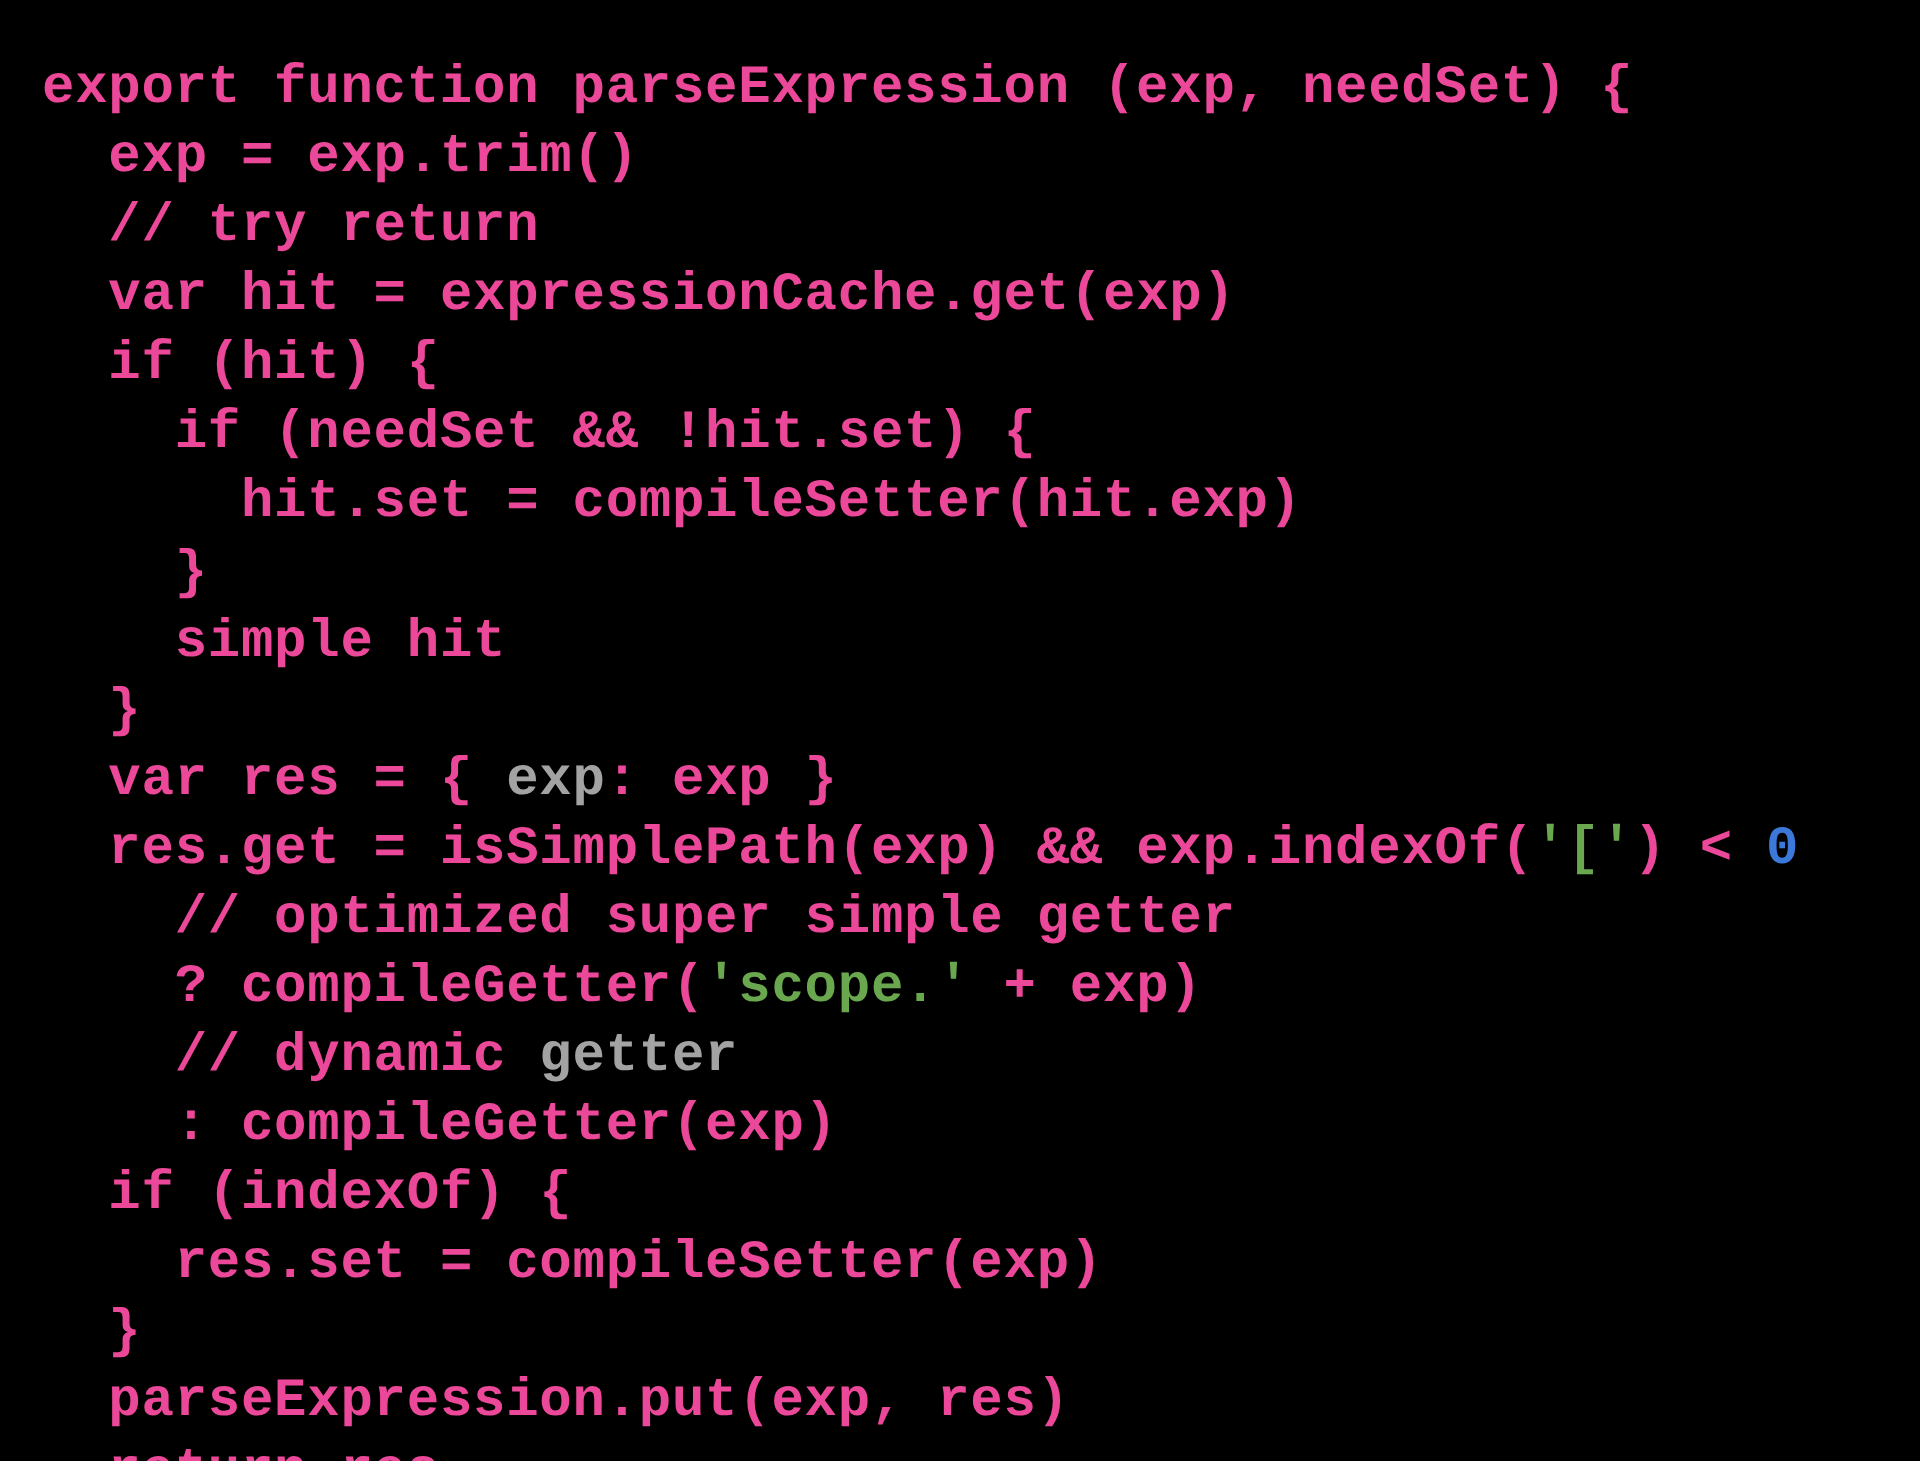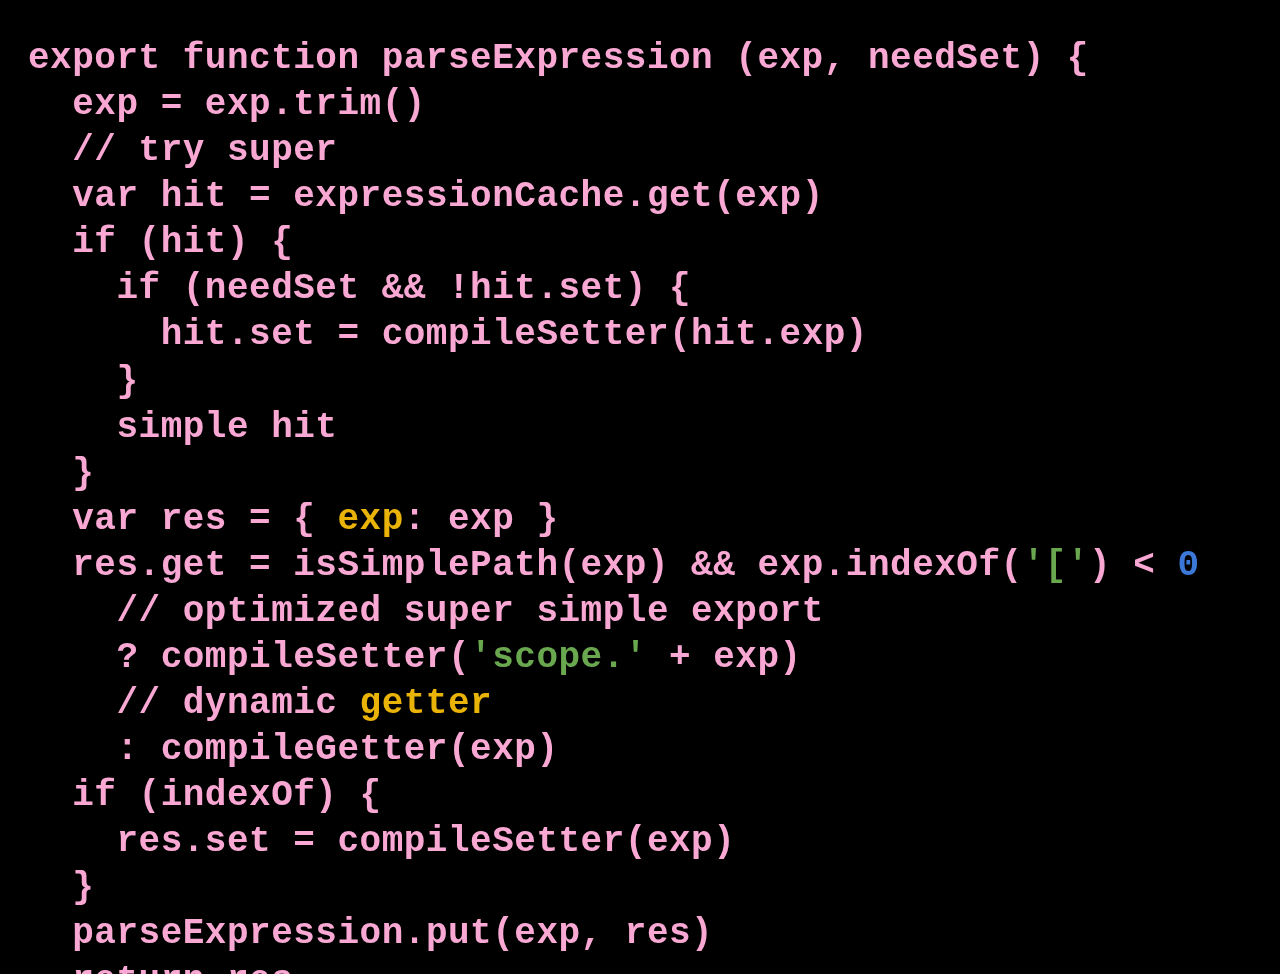--- a/index.html
+++ b/index.html
@@ -14,42 +14,42 @@
     margin: 0;
     padding: 36px 28px;
     font-family: "Courier New", Courier, monospace;
     font-size: 36px;
     line-height: 1.28;
     font-weight: bold;
     color: #f0f0f0;
     white-space: pre;
     letter-spacing: 0.5px;
   }
-  .tok-default { color: #f9a8d4; }
-  .tok-highlight { color: #eab308; } 
+  .tok-default { color: #ec4899; }
+  .tok-highlight { color: #a3a3a3; } 
   .tok-string { color: #6aa84f; }    
   .tok-number { color: #3b78d8; }    
 </style>
 </head>
 <body>
 
 <pre class="code"><span><span class="tok-default">export function parseExpression (exp, needSet) {</span></span>
 <span>  <span class="tok-default">exp = exp.trim()</span></span>
-<span>  <span class="tok-default">// try super</span></span>
+<span>  <span class="tok-default">// try return</span></span>
 <span>  <span class="tok-default">var hit = expressionCache.get(exp)</span></span>
 <span>  <span class="tok-default">if (hit) {</span></span>
 <span>    <span class="tok-default">if (needSet &amp;&amp; !hit.set) {</span></span>
 <span>      <span class="tok-default">hit.set = compileSetter(hit.exp)</span></span>
 <span>    <span class="tok-default">}</span></span>
 <span>    <span class="tok-default">simple hit</span></span>
 <span>  <span class="tok-default">}</span></span>
 <span>  <span class="tok-default">var res = { </span><span class="tok-highlight">exp</span><span class="tok-default">: exp }</span></span>
 <span>  <span class="tok-default">res.get = isSimplePath(exp) &amp;&amp; exp.indexOf(</span><span class="tok-string">'['</span><span class="tok-default">) &lt; </span><span class="tok-number">0</span></span>
-<span>    <span class="tok-default">// optimized super simple export</span></span>
-<span>    <span class="tok-default">? compileSetter(</span><span class="tok-string">'scope.'</span><span class="tok-default"> + exp)</span></span>
+<span>    <span class="tok-default">// optimized super simple getter</span></span>
+<span>    <span class="tok-default">? compileGetter(</span><span class="tok-string">'scope.'</span><span class="tok-default"> + exp)</span></span>
 <span>    <span class="tok-default">// dynamic </span><span class="tok-highlight">getter</span></span>
 <span>    <span class="tok-default">: compileGetter(exp)</span></span>
 <span>  <span class="tok-default">if (indexOf) {</span></span>
 <span>    <span class="tok-default">res.set = compileSetter(exp)</span></span>
 <span>  <span class="tok-default">}</span></span>
 <span>  <span class="tok-default">parseExpression.put(exp, res)</span></span>
 <span>  <span class="tok-default">return res</span></span>
 
 </pre>
 

